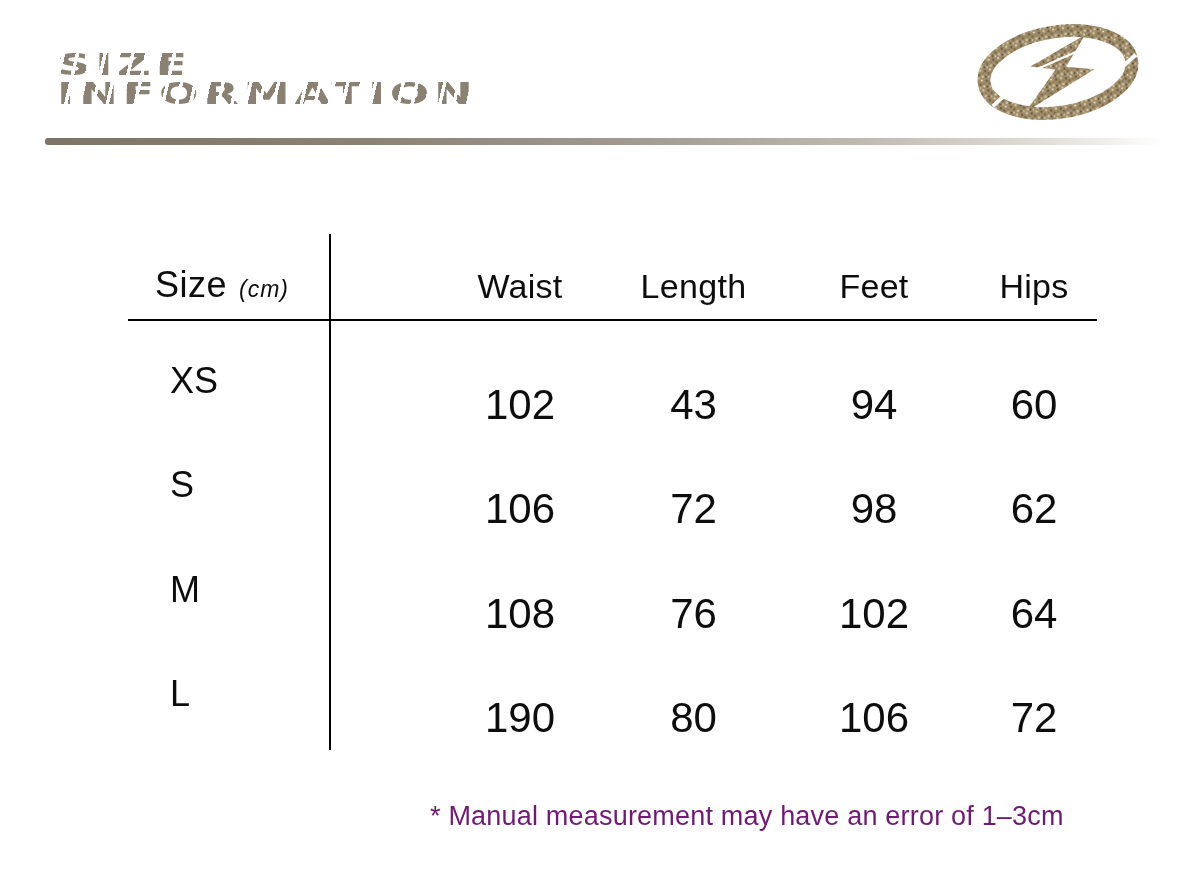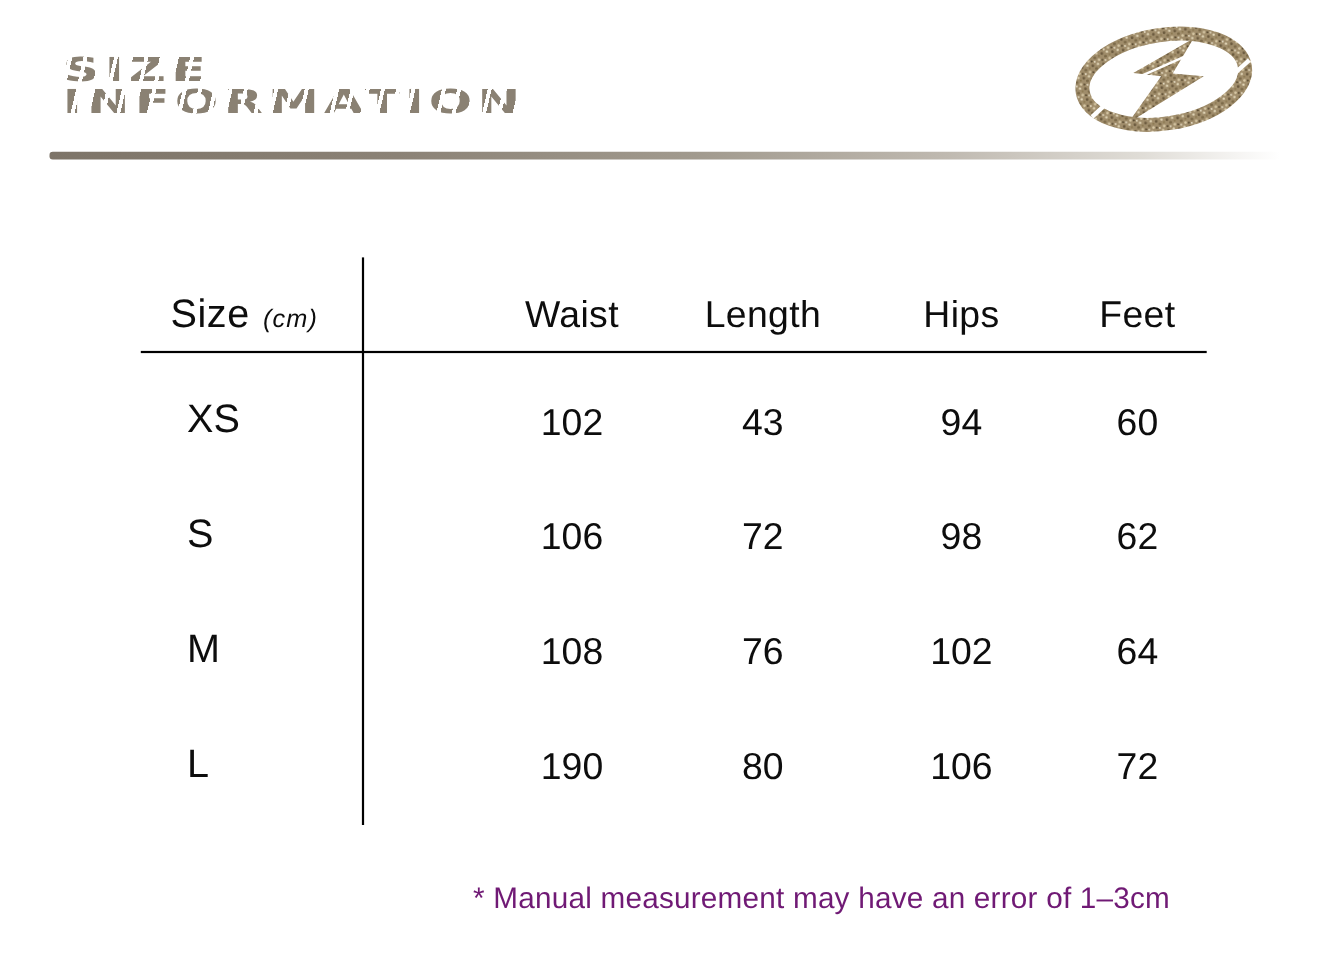--- a/index.html
+++ b/index.html
@@ -67,21 +67,22 @@
   .col-head {
     justify-content: center; padding-top: 33px;
     font-size: 34px; letter-spacing: 0.3px;
   }
   .row-label {
     padding: 40px 0 0 45px;
     font-size: 36px;
   }
   .val {
     justify-content: center; padding-top: 45px;
-    font-size: 34px;
+    font-size: 42px;
+    margin-top: 16px;
   }
 
   
   .footnote {
     position: absolute; left: 430px; top: 801px;
     font-size: 27px; letter-spacing: 0.2px; color: #701a75;
     white-space: nowrap;
   }
 </style>
 </head>
@@ -124,22 +125,22 @@
     <div class="vline"></div>
     <div class="hline"></div>
 
     <div class="cell size-head">
       <span>Size</span>
       <span class="unit">(cm)</span>
     </div>
     <div class="cell"></div>
     <div class="cell col-head">Waist</div>
     <div class="cell col-head">Length</div>
+    <div class="cell col-head">Feet</div>
     <div class="cell col-head">Hips</div>
-    <div class="cell col-head">Feet</div>
 
     <div class="cell row-label">XS</div>
     <div class="cell"></div>
     <div class="cell val">102</div>
     <div class="cell val">43</div>
     <div class="cell val">94</div>
     <div class="cell val">60</div>
 
     <div class="cell row-label">S</div>
     <div class="cell"></div>

